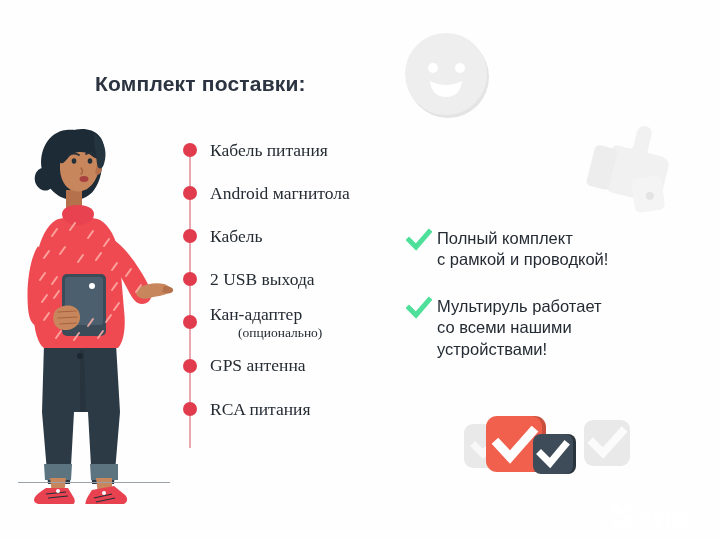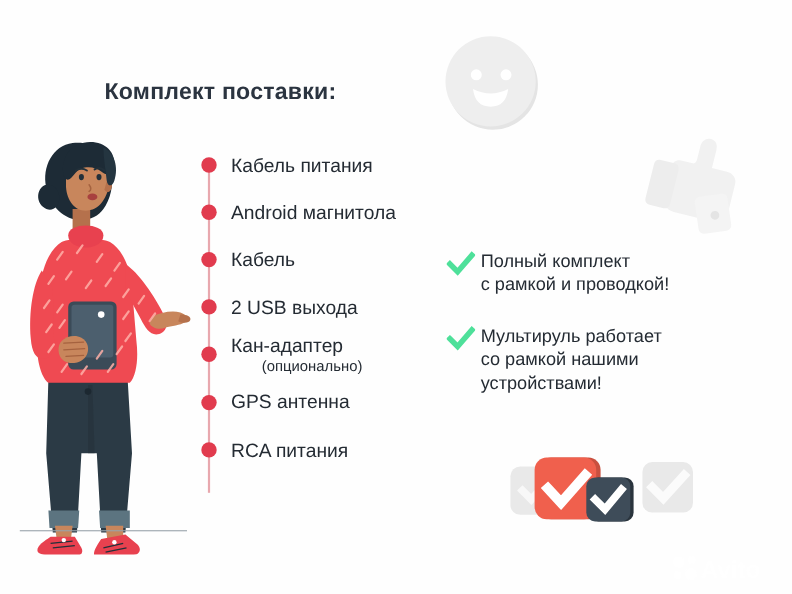--- a/index.html
+++ b/index.html
@@ -31,20 +31,21 @@
     color: #2b3440;
     letter-spacing: .2px;
     white-space: nowrap;
   }
 
   
   #supply-list {
     position: absolute;
     left: 170px; top: 128px;
     width: 240px;
+    font-family: Liberation Serif, serif;
   }
   #timeline-rail {
     position: absolute;
     left: 19px; top: 18px;
     width: 2px; height: 302px;
     background: #e8a8ae;
   }
   .list-item {
     position: relative;
     height: 43.2px;
@@ -289,21 +290,21 @@
       <div>с рамкой и проводкой!</div>
     </div>
   </div>
 
   <div class="benefit" id="benefit-1">
     <svg class="check-mark" viewBox="0 0 26 26">
       <path d="M3 13 L10 20 L23 5" stroke="#4ee09a" stroke-width="5" fill="none" stroke-linecap="square" stroke-linejoin="miter"></path>
     </svg>
     <div class="benefit-lines">
       <div>Мультируль работает</div>
-      <div>со рамкой нашими</div>
+      <div>со всеми нашими</div>
       <div>устройствами!</div>
     </div>
   </div>
 
   <div id="checkbox-cluster">
     <svg viewBox="0 0 170 80" width="170" height="80">
 
       <rect x="2" y="14" width="44" height="44" rx="9" fill="#e9e9e9"></rect>
       <path d="M13 36 L21 44 L37 27" stroke="#f8f8f8" stroke-width="7" fill="none" stroke-linecap="square" stroke-linejoin="miter"></path>
 

